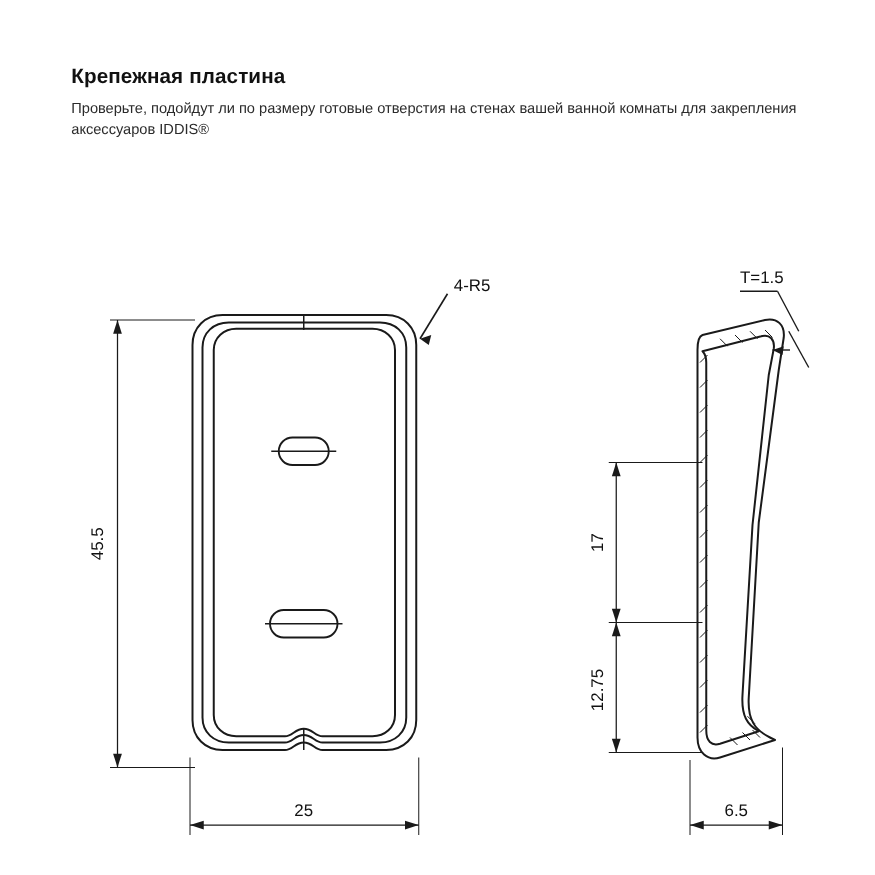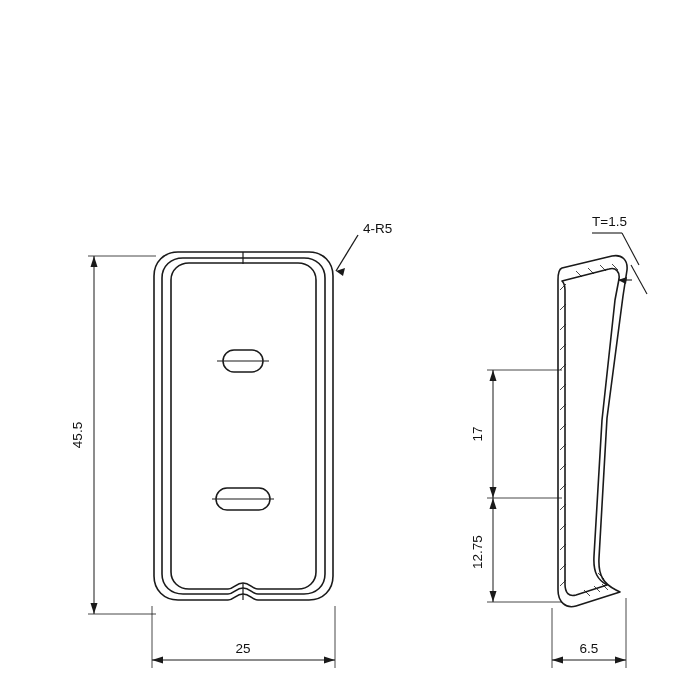--- a/index.html
+++ b/index.html
@@ -56,20 +56,24 @@
     font-family: "Liberation Sans", sans-serif;
     font-size: 13.5px;
     fill: #111111;
   }
 </style>
 </head>
 <body>
 
 <div class="page">
 
+  <div class="header">
+    <h1 class="title">Крепежная пластина</h1>
+    <p class="subtitle">Проверьте, подойдут ли по размеру готовые отверстия на стенах вашей ванной комнаты для закрепления аксессуаров IDDIS®</p>
+  </div>
 
   <div class="drawing">
     <svg width="700" height="700" viewBox="0 0 700 700" xmlns="http://www.w3.org/2000/svg">
 
       <g fill="none" stroke="#1a1a1a" stroke-width="1.6" stroke-linejoin="round" stroke-linecap="round">
 
         <path d="M148 248
                  C148 234 158 224 172 224
                  L303 224
                  C317 224 327 234 327 248

